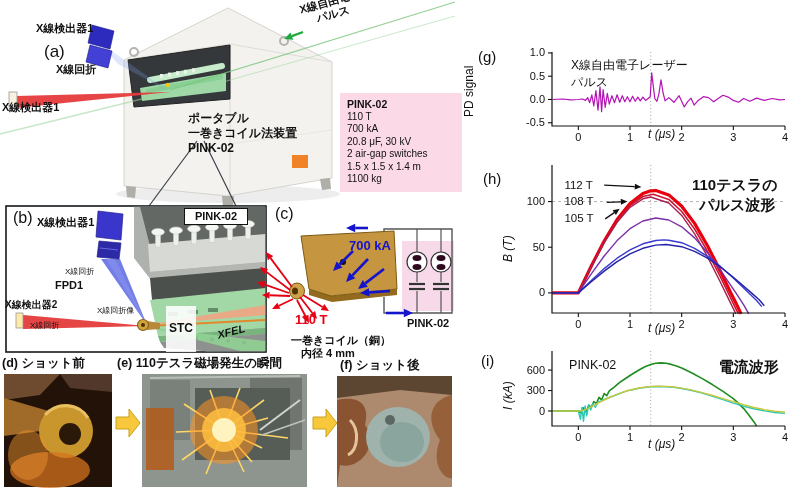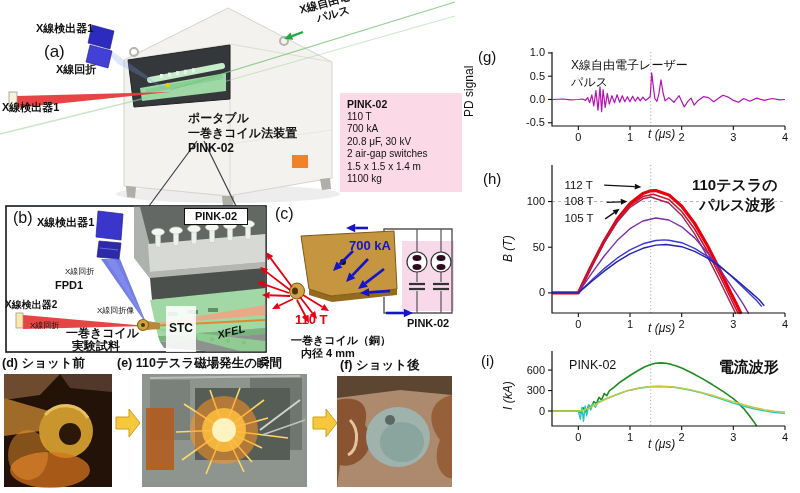--- a/index.html
+++ b/index.html
@@ -263,24 +263,20 @@
 <div class="t" style="left:13px;top:209px;font-size:16px;">(b)</div>
 <div class="t b" style="left:37px;top:216px;font-size:11px;">X線検出器1</div>
 <div class="t b" style="left:55px;top:239px;font-size:11px;margin-top:40px;">FPD1</div>
 <div class="t" style="left:65px;top:267px;font-size:8px;">X線回折</div>
 <div class="t b" style="left:5px;top:299px;font-size:10px;">X線検出器2</div>
 <div class="t" style="left:30px;top:321px;font-size:8px;">X線回折</div>
 <div class="t" style="left:97px;top:306px;font-size:8px;">X線回折像</div>
 <div class="whitebox t b" style="left:184px;top:208px;width:62px;font-size:11px;padding:1px 0;">PINK-02</div>
 <div class="t b" style="left:166px;top:306px;font-size:12px;background:rgba(255,255,255,0.88);padding:16px 3px;">STC</div>
 <div class="t b" style="left:216px;top:329px;font-size:11px;font-style:italic;transform:rotate(-14deg);transform-origin:0 0;">XFEL</div>
-<div class="t b" style="left:66px;top:327px;font-size:12px;line-height:13px;">
-  <div>一巻きコイル</div>
-  <div style="margin-left:6px;">実験試料</div>
-</div>
 
 <div class="t" style="left:275px;top:205px;font-size:16px;">(c)</div>
 <div class="t b" style="left:349px;top:239px;font-size:13px;color:#1414cc;">700 kA</div>
 <div class="t b" style="left:295px;top:313px;font-size:13px;color:#e60012;">110 T</div>
 <div class="t b" style="left:291px;top:334px;font-size:11px;">一巻きコイル（銅）</div>
 <div class="t b" style="left:301px;top:347px;font-size:11px;">内径 4 mm</div>
 <div class="t b" style="left:407px;top:317px;font-size:11px;">PINK-02</div>
 
 <div class="t b" style="left:2px;top:356px;font-size:12.5px;">(d) ショット前</div>
 <div class="t b" style="left:117px;top:356px;font-size:12.5px;text-align:right;">(e) 110テスラ磁場発生の瞬間</div>

